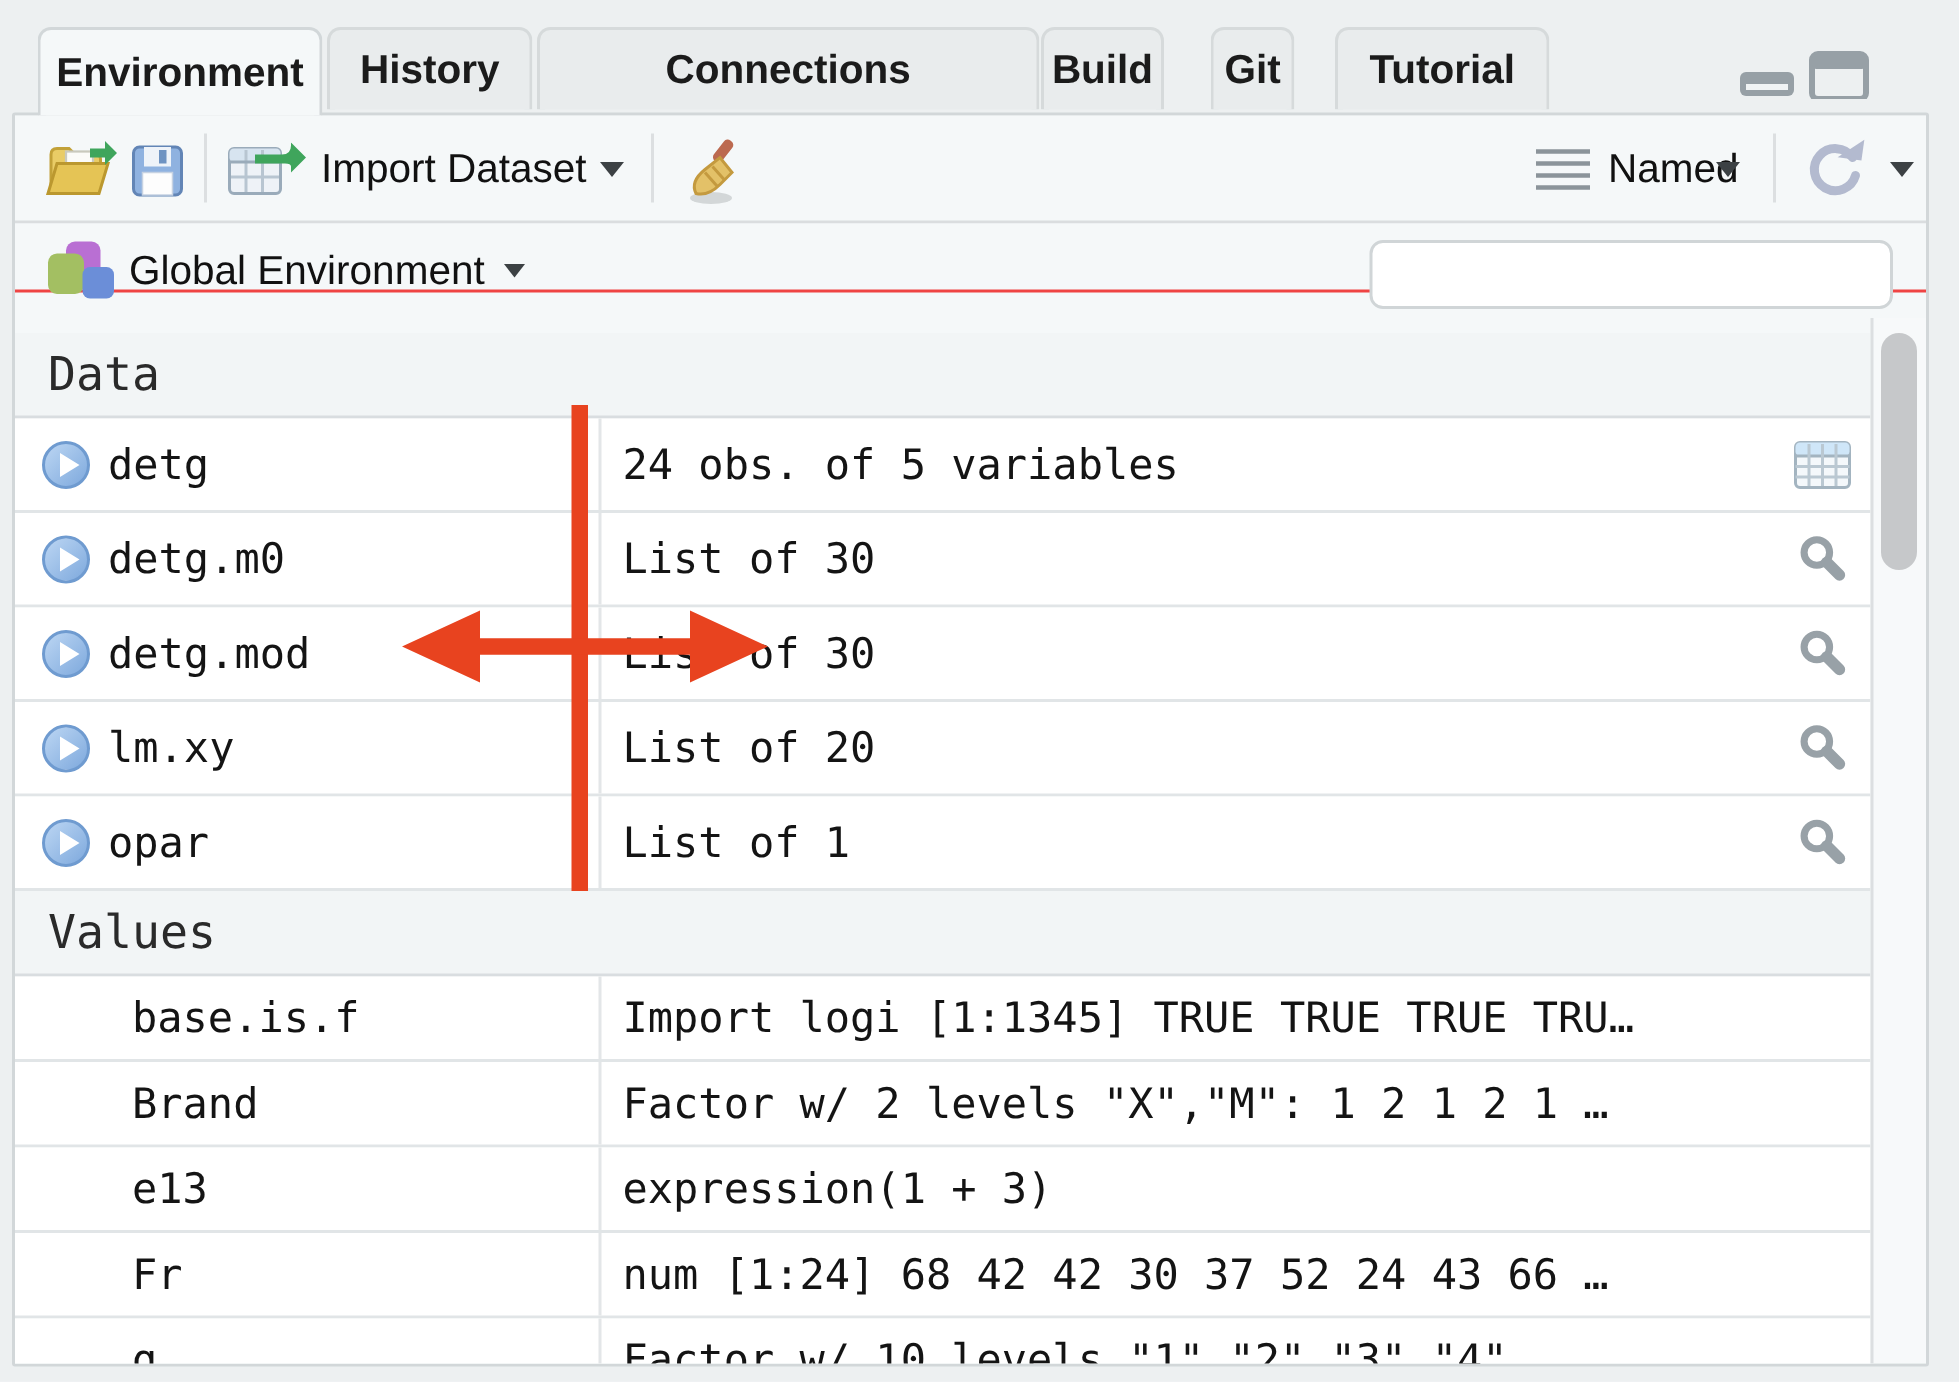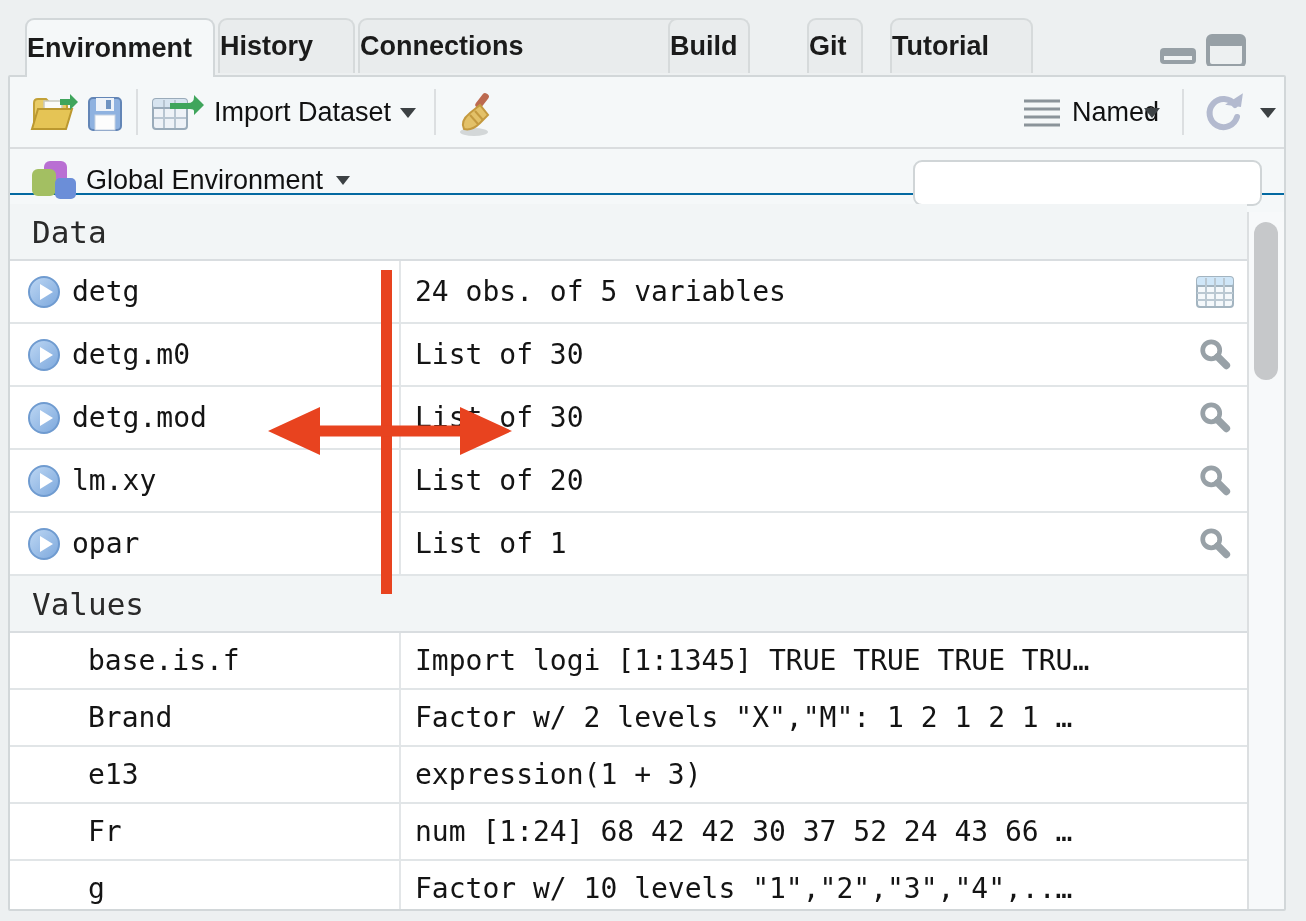--- a/index.html
+++ b/index.html
@@ -4,46 +4,46 @@
 <style>
   html,body{margin:0;padding:0;width:1306px;height:921px;overflow:hidden;
     background:#edf0f1;font-family:"Liberation Sans",sans-serif;}
   *{box-sizing:border-box;}
   .pane{position:absolute;left:8px;top:8px;width:1278px;height:903px;}
 
   
   .tabbar{position:absolute;left:0;top:0;width:100%;height:67px;}
   .tab{position:absolute;top:10px;height:55px;background:#e9eced;
     border:2px solid #d6dadb;border-bottom:none;border-radius:9px 9px 0 0;
-    display:flex;align-items:center;justify-content:flex-start;
+    display:flex;align-items:center;justify-content:center;
     font-size:27px;font-weight:bold;color:#1b1b1b;z-index:1;}
   .tab.active{background:#f5f8f9;height:59px;z-index:3;border-color:#d2d7d9;}
   .winbtns{position:absolute;top:26px;left:1150px;width:90px;height:32px;z-index:1;}
 
   
   .body{position:absolute;left:0;top:67px;width:1278px;height:836px;
     background:#f5f8f9;border:2px solid #d2d7d9;border-radius:2px;overflow:hidden;z-index:2;padding-left:16px;}
 
   .toolbar{position:absolute;left:0;top:0;width:1274px;height:72px;
     border-bottom:2px solid #dadddf;background:#f5f8f9;}
   .tb-sep{position:absolute;top:12px;width:2px;height:46px;background:#dcdfe1;}
   .tb-label{position:absolute;top:0;height:70px;display:flex;align-items:center;
     font-size:27px;color:#111;}
   .caret{width:0;height:0;border-left:8px solid transparent;border-right:8px solid transparent;
     border-top:10px solid #3c4144;}
 
   .globalrow{position:absolute;left:0;top:72px;width:1274px;height:46px;
-    border-bottom:2px solid #0369a1;background:#f5f8f9;}
+    border-bottom:2px solid #ef4444;background:#f5f8f9;}
   .searchbox{position:absolute;left:903px;top:11px;width:349px;height:46px;
     background:#fff;border:2px solid #d0d5d7;border-radius:9px;display:flex;align-items:center;}
   .searchbox input{border:none;outline:none;flex:1;height:38px;font-size:26px;
     font-family:"Liberation Sans",sans-serif;background:transparent;color:#222;}
 
   
-  .content{position:absolute;left:0;top:127px;width:1237px;bottom:0;background:#f2f5f6;}
+  .content{position:absolute;left:0;top:145px;width:1237px;bottom:0;background:#f2f5f6;}
   .scrollstrip{position:absolute;right:0;top:135px;width:37px;bottom:0;
     background:#f7f9fa;border-left:2px solid #dcdfe1;}
   .thumb{position:absolute;left:5px;top:10px;width:24px;height:158px;border-radius:12px;background:#c6c8ca;}
 
   .sec-header{height:57px;background:#f2f5f6;border-bottom:2px solid #d9dde0;
     display:flex;align-items:center;padding-left:22px;
     font-family:"DejaVu Sans Mono","Liberation Mono",monospace;font-size:31px;color:#2a2a2a;}
   .row{position:relative;background:#fff;border-bottom:2px solid #e1e5e7;
     display:flex;align-items:center;}
   .row.data{height:63px;}
@@ -71,21 +71,21 @@
   <div class="tabbar">
     <div class="tab active" style="left:17px;width:190px;">
         <span>Environment</span>
       </div>
     <div class="tab" style="left:210px;width:137px;">
         <span>History</span>
       </div>
     <div class="tab" style="left:350px;width:335px;">
         <span>Connections</span>
       </div>
-    <div class="tab" style="left:660px;width:82px;">
+    <div class="tab" style="left:686px;width:82px;">
         <span>Build</span>
       </div>
     <div class="tab" style="left:799px;width:56px;">
         <span>Git</span>
       </div>
     <div class="tab" style="left:882px;width:143px;">
         <span>Tutorial</span>
       </div>
     <div class="winbtns">
       <svg class="icon" width="90" height="32" viewBox="0 0 90 32">

